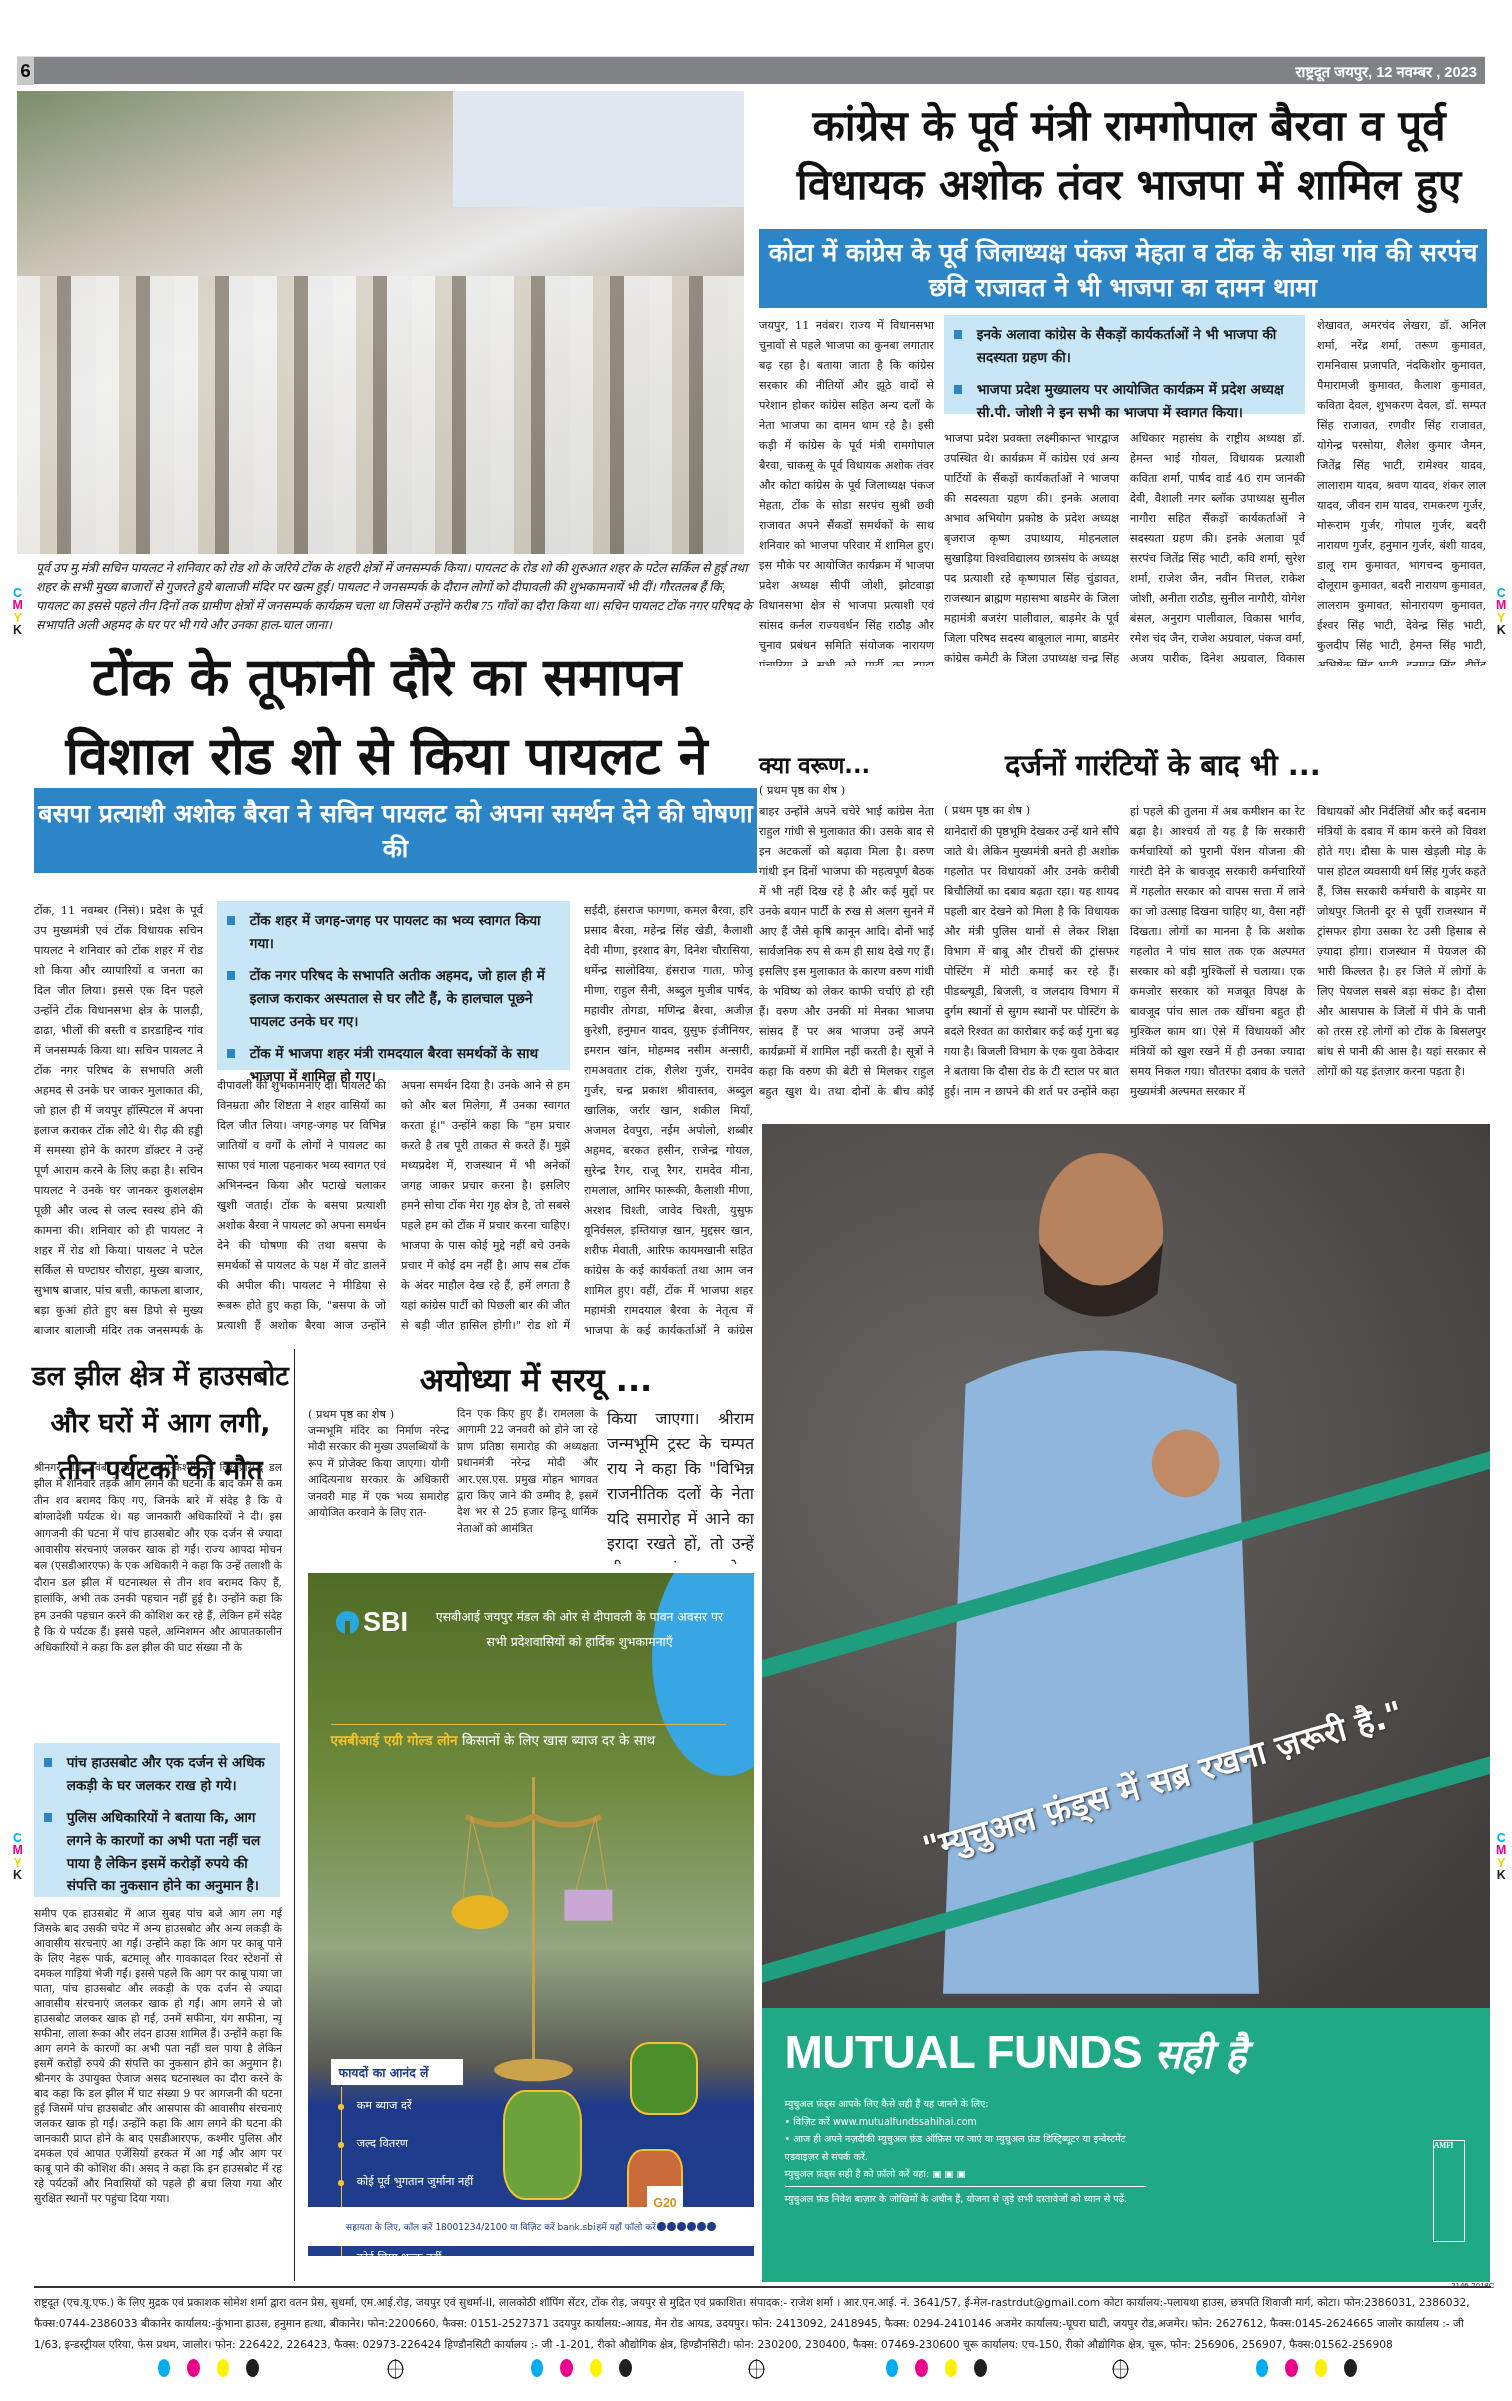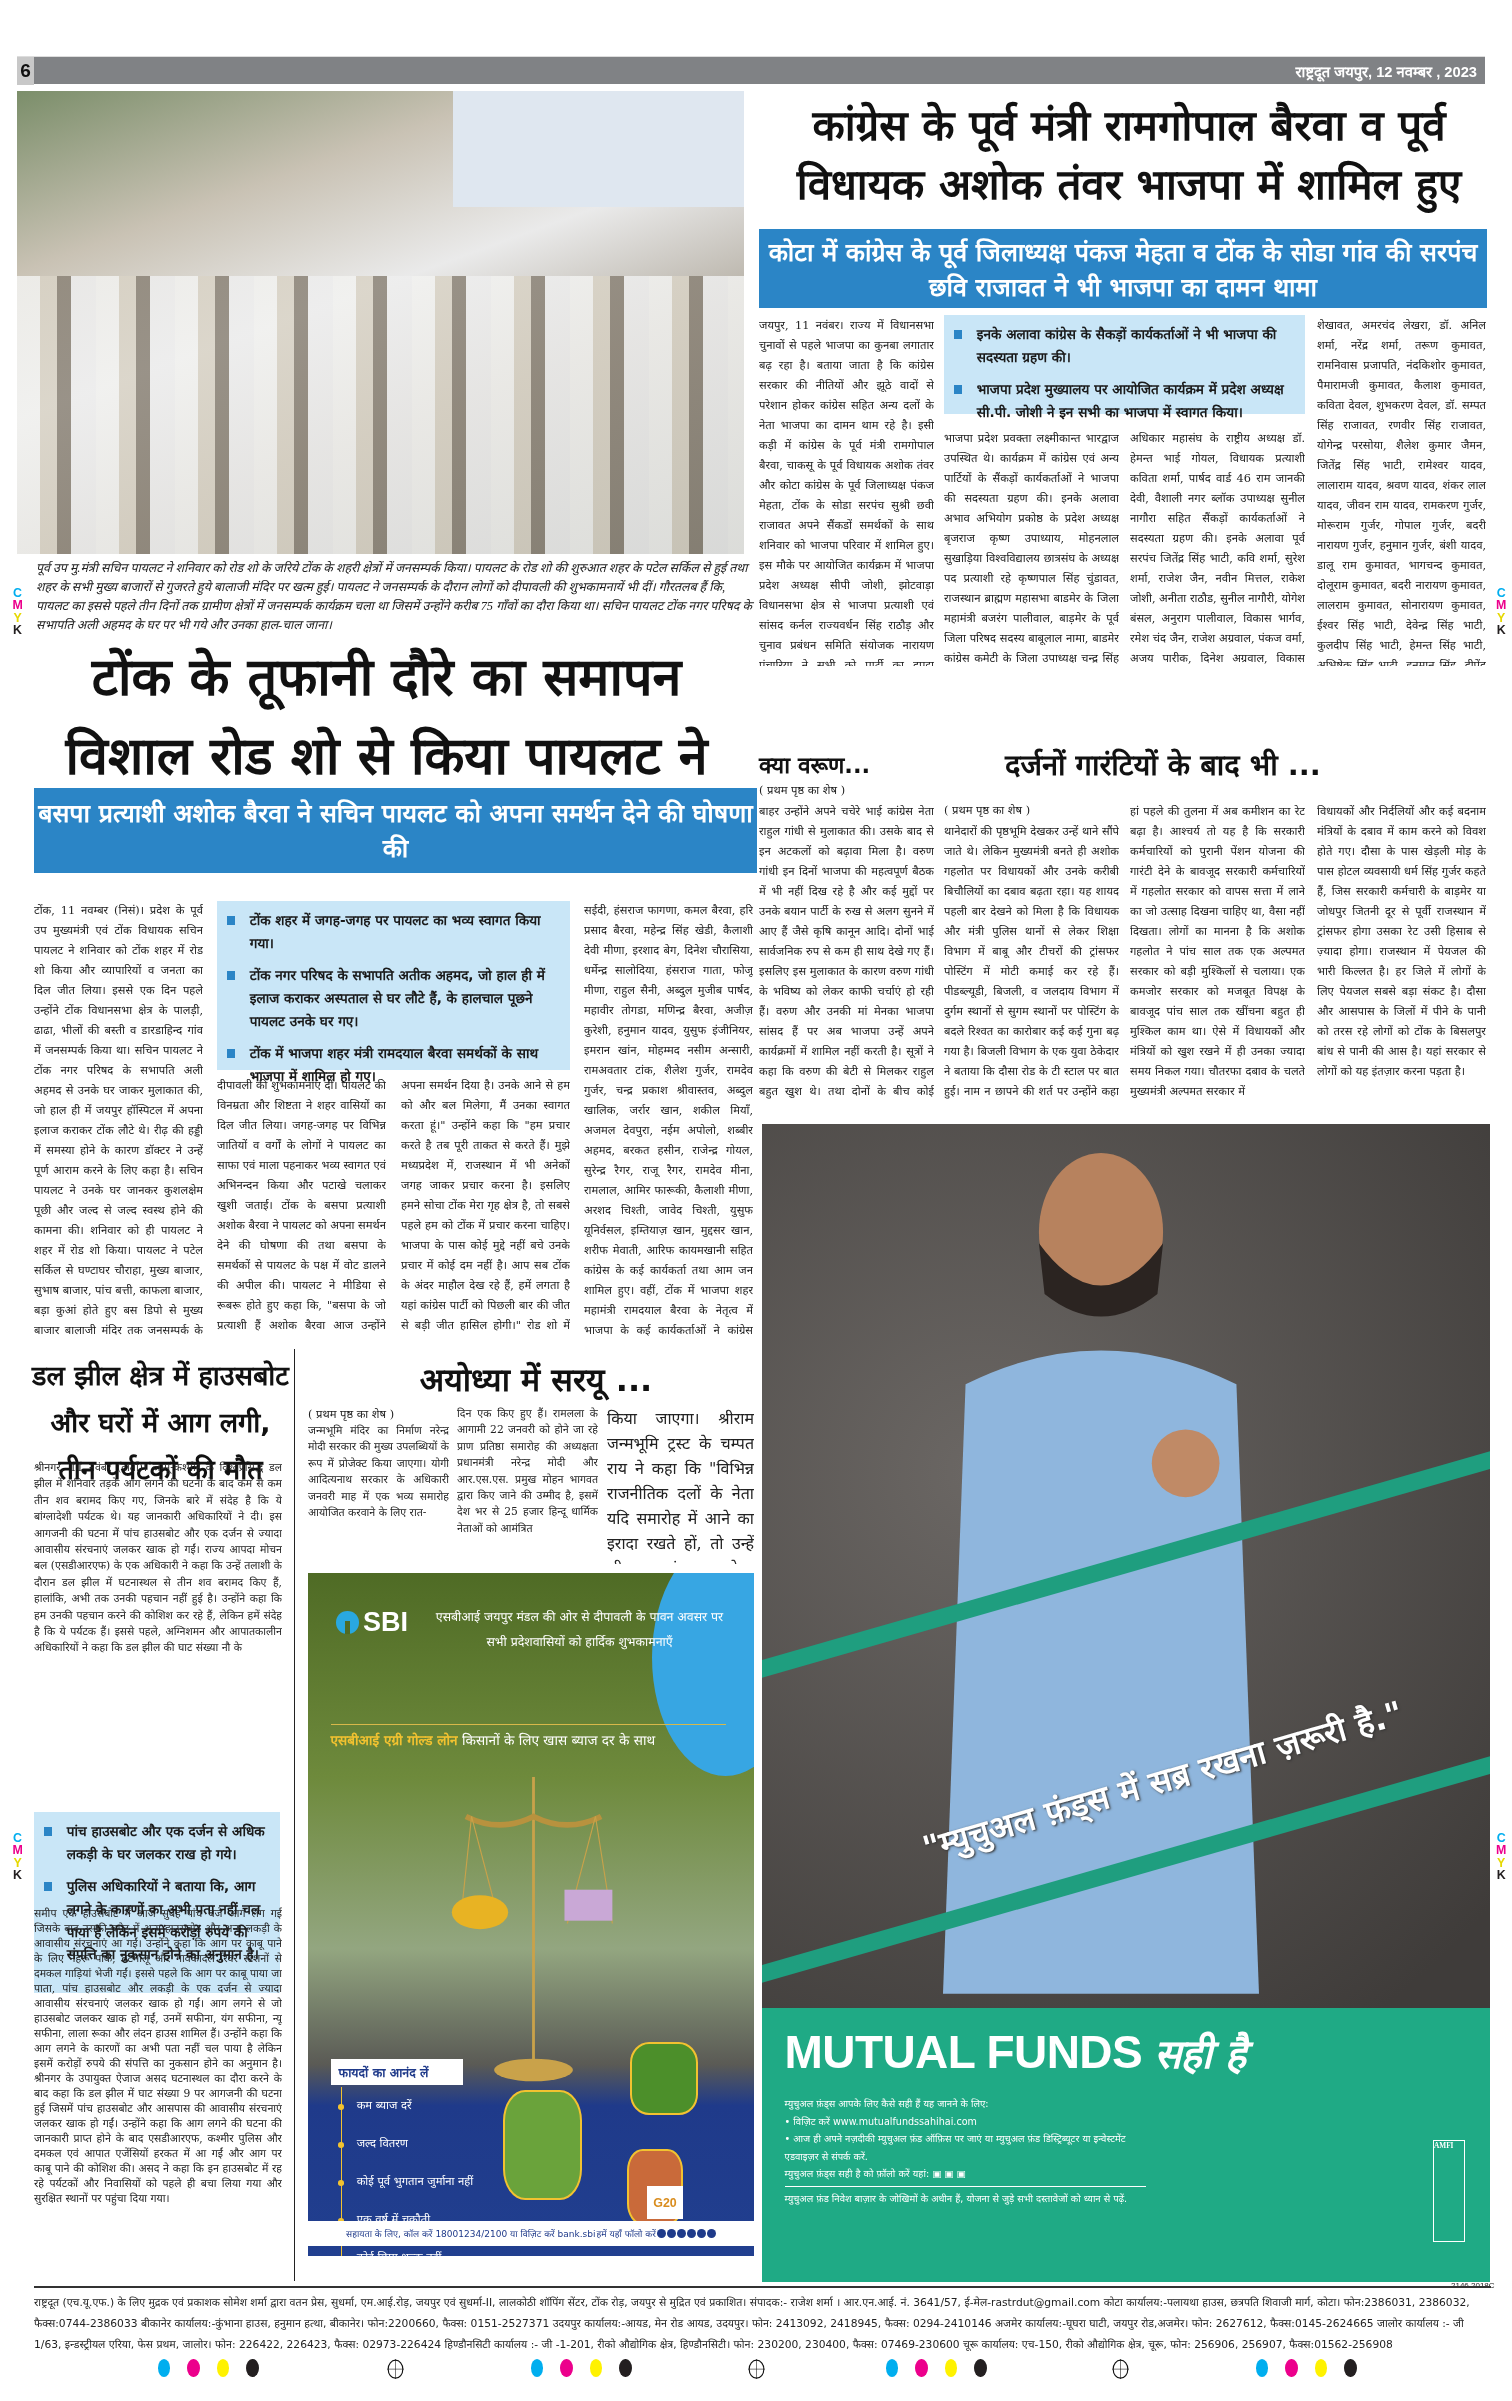--- a/index.html
+++ b/index.html
@@ -34,21 +34,21 @@
 .sbi-line{position:absolute;left:22.6px;top:151px;width:395px;height:1.1px;background:#d8b84a}
 .sbi-sub{position:absolute;left:22.6px;top:157px;color:#fff;font:13.6px "DejaVu Sans",sans-serif}
 .sbi-sub b{color:#f2c230}
 .scale{position:absolute;left:141px;top:181px;width:169px;height:339px}
 .benefit-hd{position:absolute;left:22.6px;top:486px;background:#fff;color:#1f3a8a;font:bold 12.4px "DejaVu Sans",sans-serif;padding:4.5px 34px 4.5px 8px}
 .benefits{position:absolute;left:33px;top:514px;border-left:1.1px solid #f2c230;padding-left:14.7px}
 .benefits div{color:#fff;font:11.3px/38px "DejaVu Sans",sans-serif;position:relative}
 .benefits div::before{content:"";position:absolute;left:-18.6px;top:17px;width:5.6px;height:5.6px;border-radius:50%;background:#f2c230}
 .hex{position:absolute;background:#4c8f2a;border:2.8px solid #f2c230;border-radius:28%}
 .g20{position:absolute;left:339px;top:613px;width:36px;height:33px;background:#fff;color:#d98d1f;font:bold 12.4px "Liberation Sans",sans-serif;display:flex;align-items:center;justify-content:center}
-.sbi-foot{position:absolute;left:0;bottom:10.2px;width:100%;height:25px;background:#fff;font:9px "DejaVu Sans",sans-serif;color:#1f3a8a;display:flex;align-items:center;justify-content:center;gap:1px}
+.sbi-foot{position:absolute;left:0;bottom:10.2px;width:100%;height:39px;background:#fff;font:9px "DejaVu Sans",sans-serif;color:#1f3a8a;display:flex;align-items:center;justify-content:center;gap:1px}
 .sbi-foot .soc{width:9px;height:9px;border-radius:50%;background:#1f3a8a}
 .mf{left:762px;top:1124px;width:728px;height:1158px;overflow:hidden;background:#4a4745}
 .mf .bg{position:absolute;inset:0;background:radial-gradient(circle at 30% 30%,#6b6764,#3f3c3a 70%)}
 .mf .man{position:absolute;left:181px;top:22.6px;width:316px;height:847px}
 .mf .stripe{position:absolute;left:-56px;width:903px;height:17px;background:#1f9e7f;transform:rotate(-16deg)}
 .mf-quote{position:absolute;left:152px;top:632px;transform:rotate(-16deg);color:#fff;font:bold 33px/50px "DejaVu Sans",sans-serif;text-shadow:1.1px 1.1px 2.3px #333}
 .mf-panel{position:absolute;left:0;top:884px;width:100%;height:274px;background:#1faa85}
 .mf-title{position:absolute;left:22.6px;top:901px;color:#fff;font:bold 46px "Liberation Sans",sans-serif;letter-spacing:-0.6px}
 .mf-title span{font-family:"DejaVu Sans",sans-serif;font-style:italic;font-size:40px}
 .mf-info{position:absolute;left:22.6px;top:971px;width:361px;color:#fff;font:9.6px/17.5px "DejaVu Sans",sans-serif}
@@ -102,21 +102,21 @@
 <div class="abs col" style="left:759px;top:802px;width:175px;height:299px">बाहर उन्होंने अपने चचेरे भाई कांग्रेस नेता राहुल गांधी से मुलाकात की। उसके बाद से इन अटकलों को बढ़ावा मिला है। वरुण गांधी इन दिनों भाजपा की महत्वपूर्ण बैठक में भी नहीं दिख रहे है और कई मुद्दों पर उनके बयान पार्टी के रुख से अलग सुनने में आए हैं जैसे कृषि कानून आदि। दोनों भाई सार्वजनिक रुप से कम ही साथ देखे गए हैं। इसलिए इस मुलाकात के कारण वरुण गांधी के भविष्य को लेकर काफी चर्चाएं हो रही हैं। वरुण और उनकी मां मेनका भाजपा सांसद हैं पर अब भाजपा उन्हें अपने कार्यक्रमों में शामिल नहीं करती है। सूत्रों ने कहा कि वरुण की बेटी से मिलकर राहुल बहुत खुश थे। तथा दोनों के बीच कोई राजनैतिक चर्चा नहीं हुई थी। राहुल तीन दिन से केदारनाथ में थे और वरुण गांधी उन्हें मुलाकात वाले दिन ही परिवार के साथ केदारनाथ गए थे।</div>
 
 <div class="abs sub" style="left:1005px;top:743px;font-size:29px">दर्जनों गारंटियों के बाद भी ...</div>
 <div class="abs shesh" style="left:944px;top:802px;width:175px">( प्रथम पृष्ठ का शेष )</div>
 <div class="abs col" style="left:944px;top:822px;width:175px;height:279px">थानेदारों की पृष्ठभूमि देखकर उन्हें थाने सौंपे जाते थे। लेकिन मुख्यमंत्री बनते ही अशोक गहलोत पर विधायकों और उनके करीबी बिचौलियों का दबाव बढ़ता रहा। यह शायद पहली बार देखने को मिला है कि विधायक और मंत्री पुलिस थानों से लेकर शिक्षा विभाग में बाबू और टीचरों की ट्रांसफर पोस्टिंग में मोटी कमाई कर रहे हैं। पीडब्ल्यूडी, बिजली, व जलदाय विभाग में दुर्गम स्थानों से सुगम स्थानों पर पोस्टिंग के बदले रिश्वत का कारोबार कई कई गुना बढ़ गया है। बिजली विभाग के एक युवा ठेकेदार ने बताया कि दौसा रोड के टी स्टाल पर बात हुई। नाम न छापने की शर्त पर उन्होंने कहा सरकारी काम बिना कमीशन के नहीं मिल सकता।</div>
 <div class="abs col" style="left:1130px;top:802px;width:175px;height:299px">हां पहले की तुलना में अब कमीशन का रेट बढ़ा है। आश्चर्य तो यह है कि सरकारी कर्मचारियों को पुरानी पेंशन योजना की गारंटी देने के बावजूद सरकारी कर्मचारियों में गहलोत सरकार को वापस सत्ता में लाने का जो उत्साह दिखना चाहिए था, वैसा नहीं दिखता। लोगों का मानना है कि अशोक गहलोत ने पांच साल तक एक अल्पमत सरकार को बड़ी मुश्किलों से चलाया। एक कमजोर सरकार को मजबूत विपक्ष के बावजूद पांच साल तक खींचना बहुत ही मुश्किल काम था। ऐसे में विधायकों और मंत्रियों को खुश रखने में ही उनका ज्यादा समय निकल गया। चौतरफा दबाव के चलते मुख्यमंत्री अल्पमत सरकार में</div>
 <div class="abs col" style="left:1317px;top:802px;width:169px;height:299px">विधायकों और निर्दलियों और कई बदनाम मंत्रियों के दबाव में काम करने को विवश होते गए। दौसा के पास खेड़ली मोड़ के पास होटल व्यवसायी धर्म सिंह गुर्जर कहते हैं, जिस सरकारी कर्मचारी के बाड़मेर या जोधपुर जितनी दूर से पूर्वी राजस्थान में ट्रांसफर होगा उसका रेट उसी हिसाब से ज़्यादा होगा। राजस्थान में पेयजल की भारी किल्लत है। हर जिले में लोगों के लिए पेयजल सबसे बड़ा संकट है। दौसा और आसपास के जिलों में पीने के पानी को तरस रहे लोगों को टोंक के बिसलपुर बांध से पानी की आस है। यहां सरकार से लोगों को यह इंतज़ार करना पड़ता है।</div>
 
 <div class="abs head-big" style="left:28px;top:1352px;width:265px;font-size:27px;line-height:47px">डल झील क्षेत्र में हाउसबोट और घरों में आग लगी, तीन पर्यटकों की मौत</div>
 <div class="abs col" style="left:34px;top:1460px;width:248px;height:248px;font-size:10.7px;line-height:16.4px">श्रीनगर, 11 नवंबर (वार्ता)। जम्मू-कश्मीर के विश्वप्रसिद्ध डल झील में शनिवार तड़के आग लगने की घटना के बाद कम से कम तीन शव बरामद किए गए, जिनके बारे में संदेह है कि ये बांग्लादेशी पर्यटक थे। यह जानकारी अधिकारियों ने दी। इस आगजनी की घटना में पांच हाउसबोट और एक दर्जन से ज्यादा आवासीय संरचनाएं जलकर खाक हो गईं। राज्य आपदा मोचन बल (एसडीआरएफ) के एक अधिकारी ने कहा कि उन्हें तलाशी के दौरान डल झील में घटनास्थल से तीन शव बरामद किए हैं, हालांकि, अभी तक उनकी पहचान नहीं हुई है। उन्होंने कहा कि हम उनकी पहचान करने की कोशिश कर रहे हैं, लेकिन हमें संदेह है कि ये पर्यटक हैं। इससे पहले, अग्निशमन और आपातकालीन अधिकारियों ने कहा कि डल झील की घाट संख्या नौ के</div>
-<ul class="abs hl-box" style="left:34px;top:1812px;width:246px;height:181px">
+<ul class="abs hl-box" style="left:34px;top:1743px;width:246px;height:154px">
   <li>पांच हाउसबोट और एक दर्जन से अधिक लकड़ी के घर जलकर राख हो गये।</li>
   <li>पुलिस अधिकारियों ने बताया कि, आग लगने के कारणों का अभी पता नहीं चल पाया है लेकिन इसमें करोड़ों रुपये की संपत्ति का नुकसान होने का अनुमान है।</li>
 </ul>
 <div class="abs col" style="left:34px;top:1906px;width:248px;height:373px;font-size:10.7px;line-height:15px">समीप एक हाउसबोट में आज सुबह पांच बजे आग लग गई जिसके बाद उसकी चपेट में अन्य हाउसबोट और अन्य लकड़ी के आवासीय संरचनाएं आ गईं। उन्होंने कहा कि आग पर काबू पाने के लिए नेहरू पार्क, बटमालू और गावकादल रिवर स्टेशनों से दमकल गाड़ियां भेजी गईं। इससे पहले कि आग पर काबू पाया जा पाता, पांच हाउसबोट और लकड़ी के एक दर्जन से ज्यादा आवासीय संरचनाएं जलकर खाक हो गईं। आग लगने से जो हाउसबोट जलकर खाक हो गईं, उनमें सफीना, यंग सफीना, न्यू सफीना, लाला रूका और लंदन हाउस शामिल हैं। उन्होंने कहा कि आग लगने के कारणों का अभी पता नहीं चल पाया है लेकिन इसमें करोड़ों रुपये की संपत्ति का नुकसान होने का अनुमान है।श्रीनगर के उपायुक्त ऐजाज असद घटनास्थल का दौरा करने के बाद कहा कि डल झील में घाट संख्या 9 पर आगजनी की घटना हुई जिसमें पांच हाउसबोट और आसपास की आवासीय संरचनाएं जलकर खाक हो गईं। उन्होंने कहा कि आग लगने की घटना की जानकारी प्राप्त होने के बाद एसडीआरएफ, कश्मीर पुलिस और दमकल एवं आपात एजेंसियों हरकत में आ गईं और आग पर काबू पाने की कोशिश की। असद ने कहा कि इन हाउसबोट में रह रहे पर्यटकों और निवासियों को पहले ही बचा लिया गया और सुरक्षित स्थानों पर पहुंचा दिया गया।</div>
 <div class="abs vline" style="left:294px;top:1349px;height:932px"></div>
 
 <div class="abs head-big" style="left:316px;top:1355px;width:440px;font-size:32px;line-height:51px">अयोध्या में सरयू ...</div>
 <div class="abs shesh" style="left:308px;top:1406px;width:141px">( प्रथम पृष्ठ का शेष )</div>
 <div class="abs col" style="left:308px;top:1423px;width:141px;height:141px;font-size:10.7px;line-height:16.4px">जन्मभूमि मंदिर का निर्माण नरेन्द्र मोदी सरकार की मुख्य उपलब्धियों के रूप में प्रोजेक्ट किया जाएगा। योगी आदित्यनाथ सरकार के अधिकारी जनवरी माह में एक भव्य समारोह आयोजित करवाने के लिए रात-</div>
 <div class="abs col" style="left:457px;top:1406px;width:141px;height:158px;font-size:10.7px;line-height:16.4px">दिन एक किए हुए हैं। रामलला के आगामी 22 जनवरी को होने जा रहे प्राण प्रतिष्ठा समारोह की अध्यक्षता प्रधानमंत्री नरेन्द्र मोदी और आर.एस.एस. प्रमुख मोहन भागवत द्वारा किए जाने की उम्मीद है, इसमें देश भर से 25 हजार हिन्दू धार्मिक नेताओं को आमंत्रित</div>

